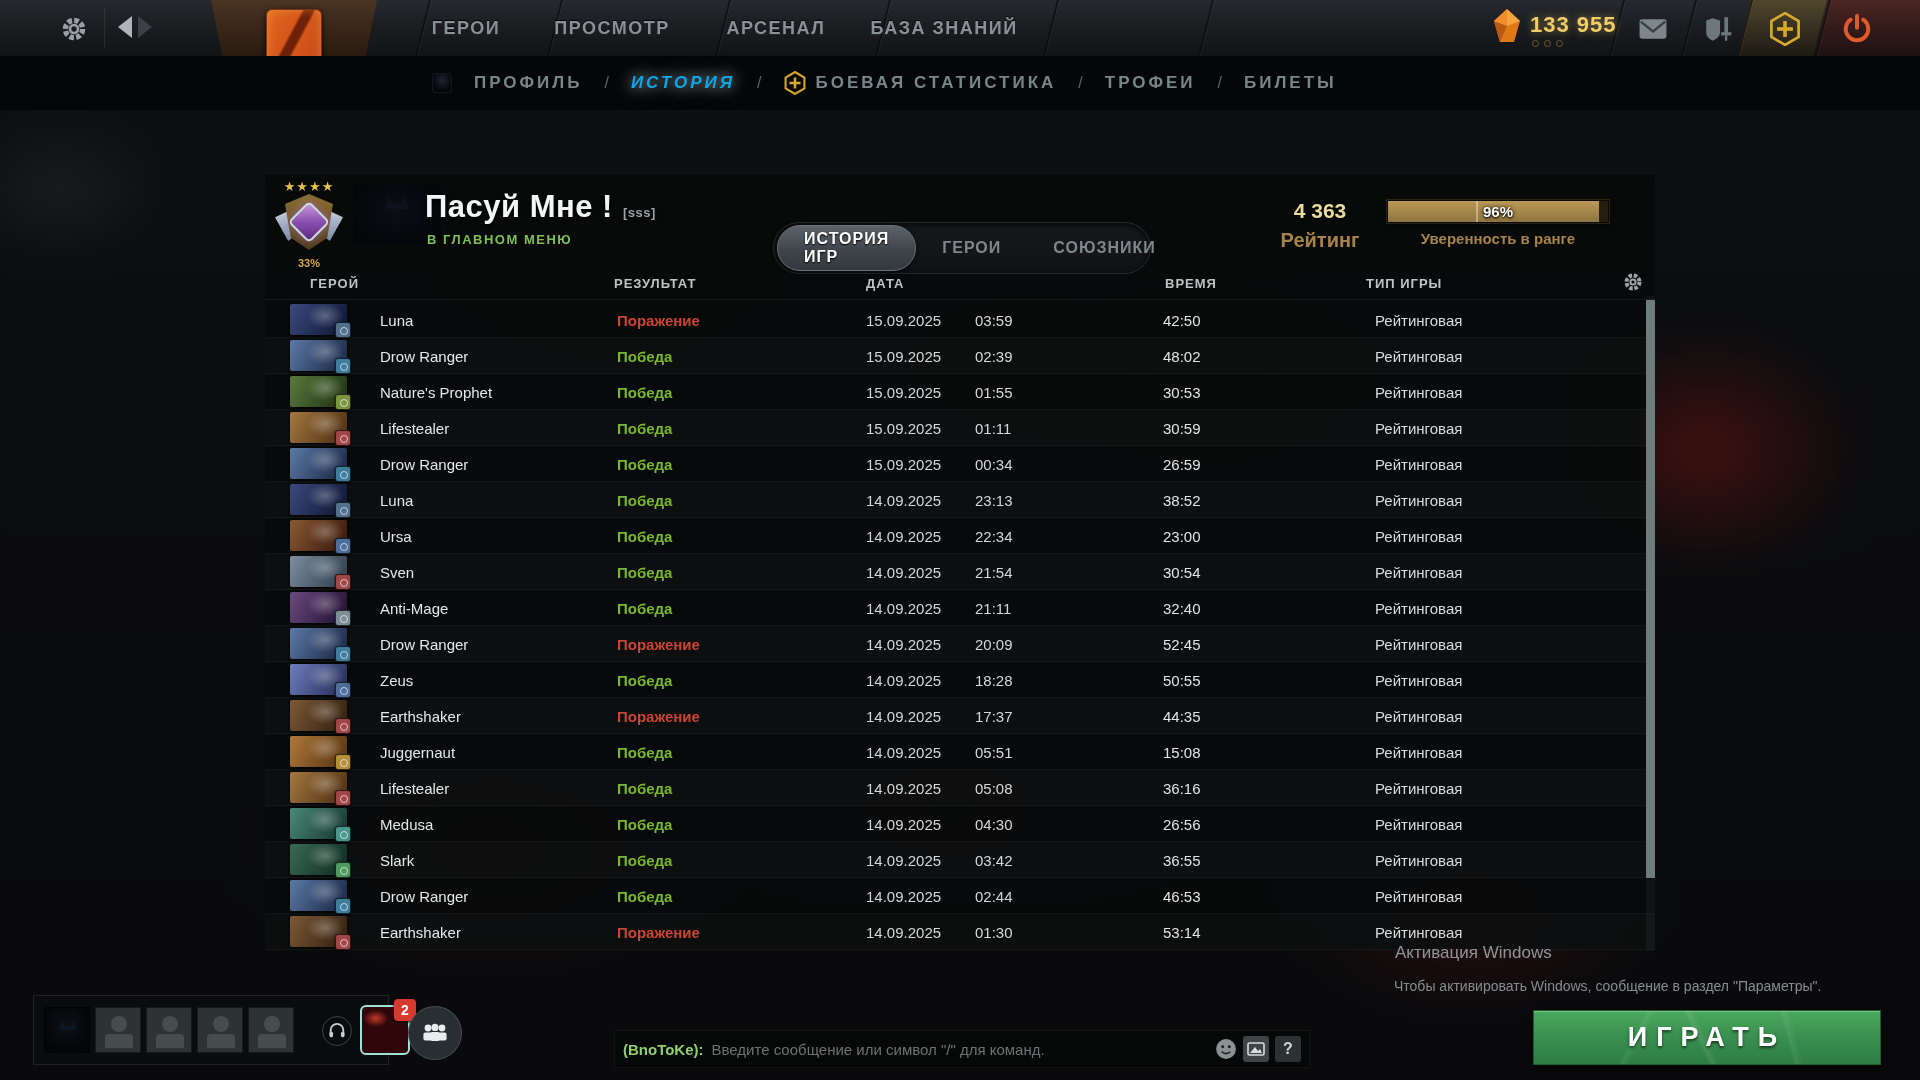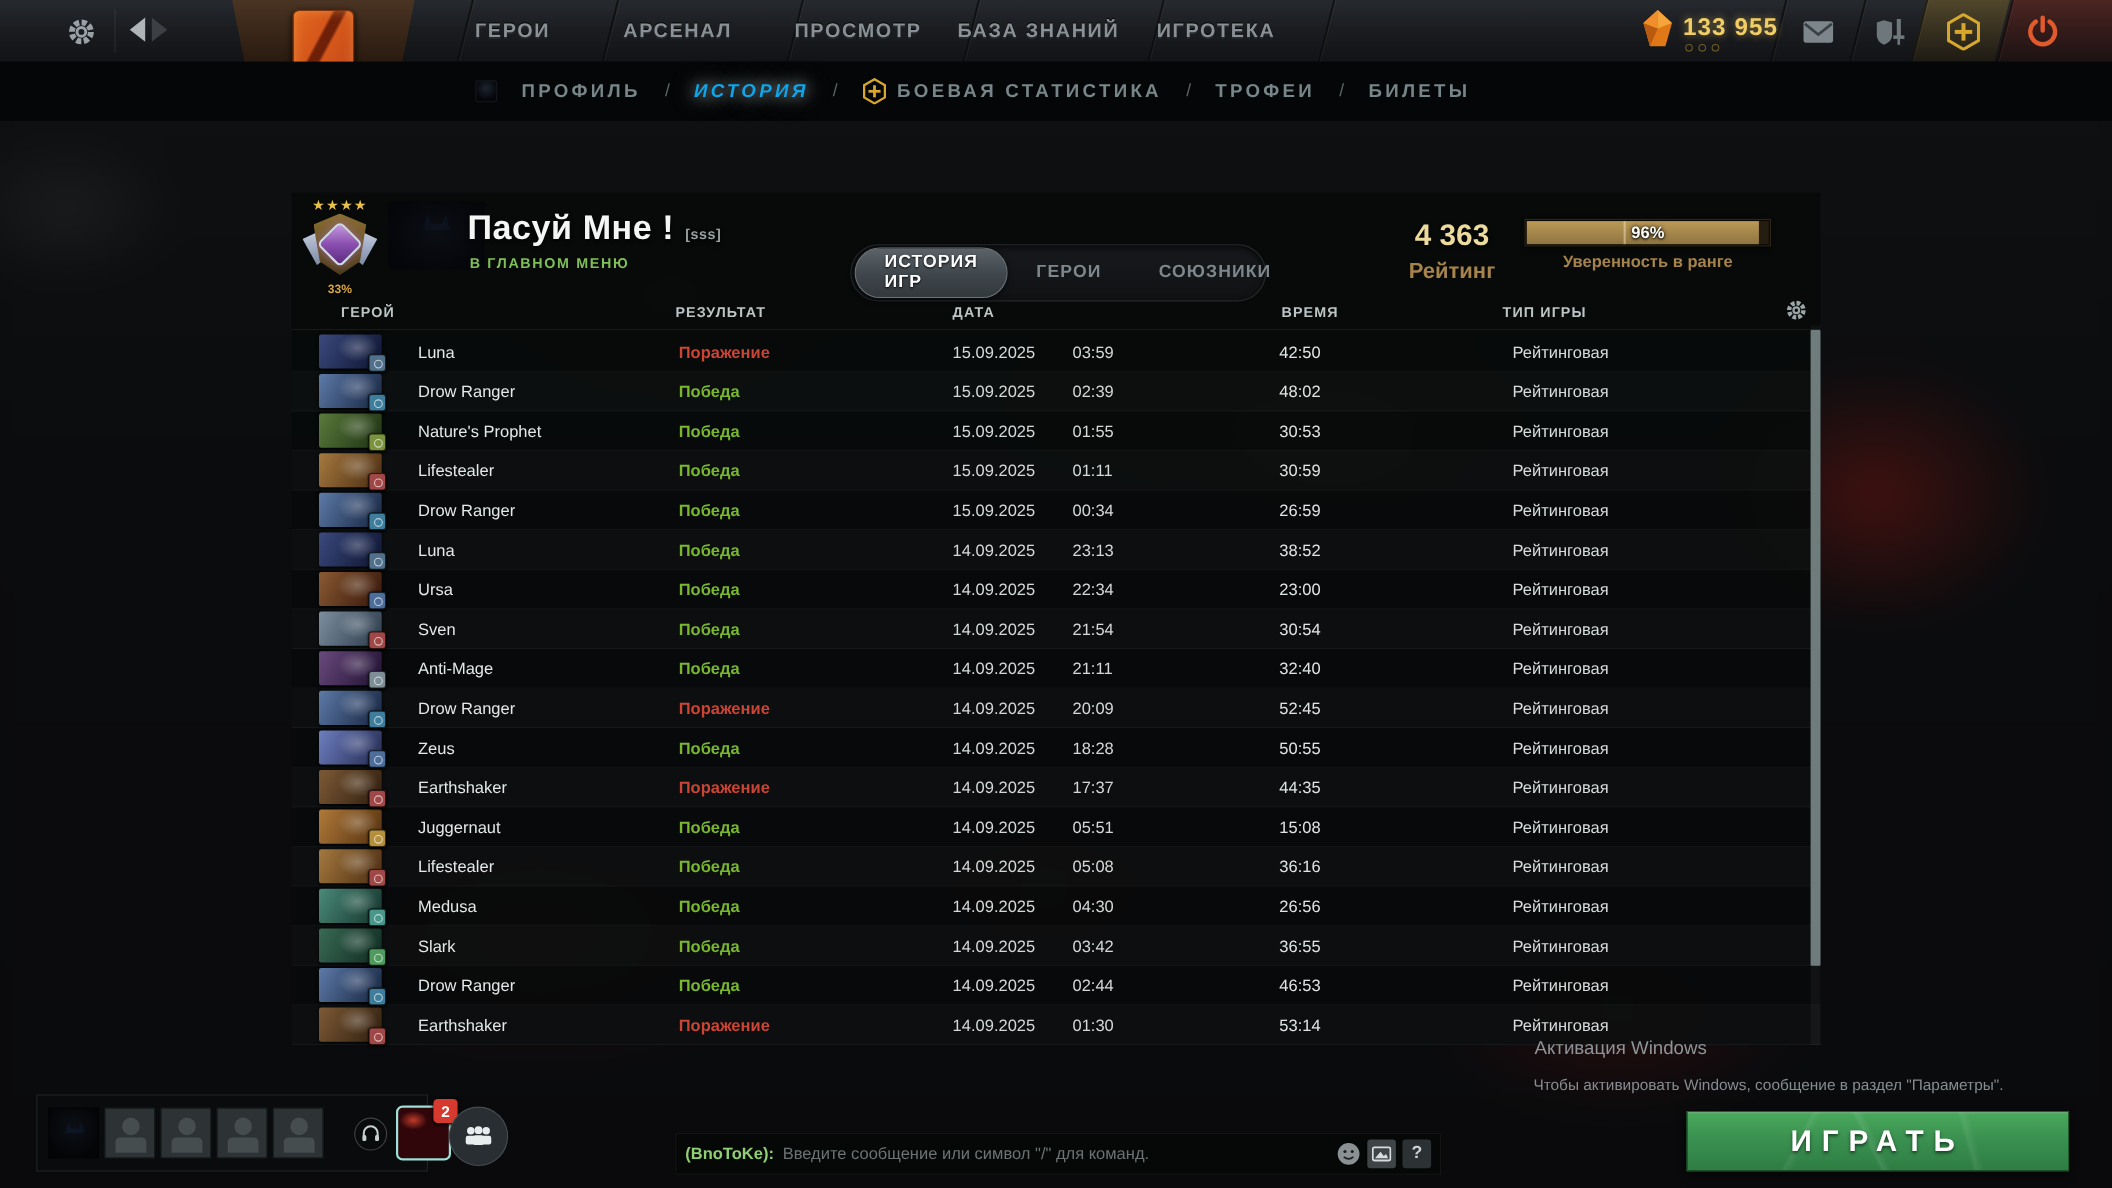--- a/index.html
+++ b/index.html
@@ -109,21 +109,21 @@
   .tabs { position:absolute; left:508px; top:47px; width:378px; height:52px; border-radius:26px;
     background:linear-gradient(180deg,#17191c,#101214); border:1px solid #26292d;
     display:flex; align-items:center; box-shadow:inset 0 2px 6px rgba(0,0,0,.8); }
   .tab { color:#7e878b; font-size:16px; font-weight:bold; letter-spacing:1px; padding:0 26px; cursor:pointer; }
   .tab.active { height:46px; margin-left:3px; display:flex; align-items:center; border-radius:23px;
     background:linear-gradient(180deg,#5b6368 0%, #3f464b 55%, #32383c 100%);
     border:1px solid #6a7277; color:#ffffff; text-shadow:0 1px 2px #000;
     box-shadow:0 2px 6px rgba(0,0,0,.6); }
 
   .rating-block { position:absolute; left:985px; top:24px; width:140px; text-align:center; }
-  .rating-value { color:#ecdb9d; font-size:27px; font-weight:bold; text-shadow:0 1px 3px #000; }
+  .rating-value { color:#ecdb9d; font-size:21px; font-weight:bold; text-shadow:0 1px 3px #000; }
   .rating-label { color:#a5834b; font-size:20px; font-weight:bold; margin-top:6px; }
 
   .conf { position:absolute; left:1122px; top:25px; width:222px; }
   .conf-bar { position:relative; width:222px; height:23px; background:#251d10; border:1px solid #0a0804;
     box-shadow:0 0 0 1px rgba(120,95,45,.35), 0 2px 5px rgba(0,0,0,.7); }
   .conf-fill { position:absolute; left:0; top:0; height:100%;
     background:linear-gradient(180deg,#bb9a57 0%, #a3854a 55%, #8e7440 100%); }
   .conf-mark { position:absolute; left:40%; top:0; width:2px; height:100%; background:rgba(255,244,214,.4); }
   .conf-pct { position:absolute; inset:0; display:flex; align-items:center; justify-content:center;
     color:#fff; font-size:15px; font-weight:bold; text-shadow:0 1px 2px #000, 0 0 4px #000; }
@@ -243,24 +243,23 @@
       <div class="arr back"></div>
       <div class="arr fwd"></div>
     </div>
 
     <div class="logo-plate">
       <div class="dota-logo"></div>
     </div>
 
     <div class="menu">
       <div class="menu-item" style="width:132px">ГЕРОИ</div>
+      <div class="menu-item" style="width:160px">ПРОСМОТР</div>
       <div class="menu-item" style="width:168px">АРСЕНАЛ</div>
-      <div class="menu-item" style="width:160px">ПРОСМОТР</div>
       <div class="menu-item" style="width:168px">БАЗА ЗНАНИЙ</div>
-      <div class="menu-item" style="width:155px">ИГРОТЕКА</div>
     </div>
 
     <div class="currency">
       <svg class="gem" viewBox="0 0 30 36">
         <polygon points="15,1 28,13 22,34 8,34 2,13" fill="#e07818"></polygon>
         <polygon points="15,1 28,13 15,18" fill="#f5a53c"></polygon>
         <polygon points="2,13 15,18 8,34" fill="#b85a10"></polygon>
         <polygon points="15,1 15,18 2,13" fill="#ef8e2a"></polygon>
       </svg>
       <span class="cur-num">133 955</span>

